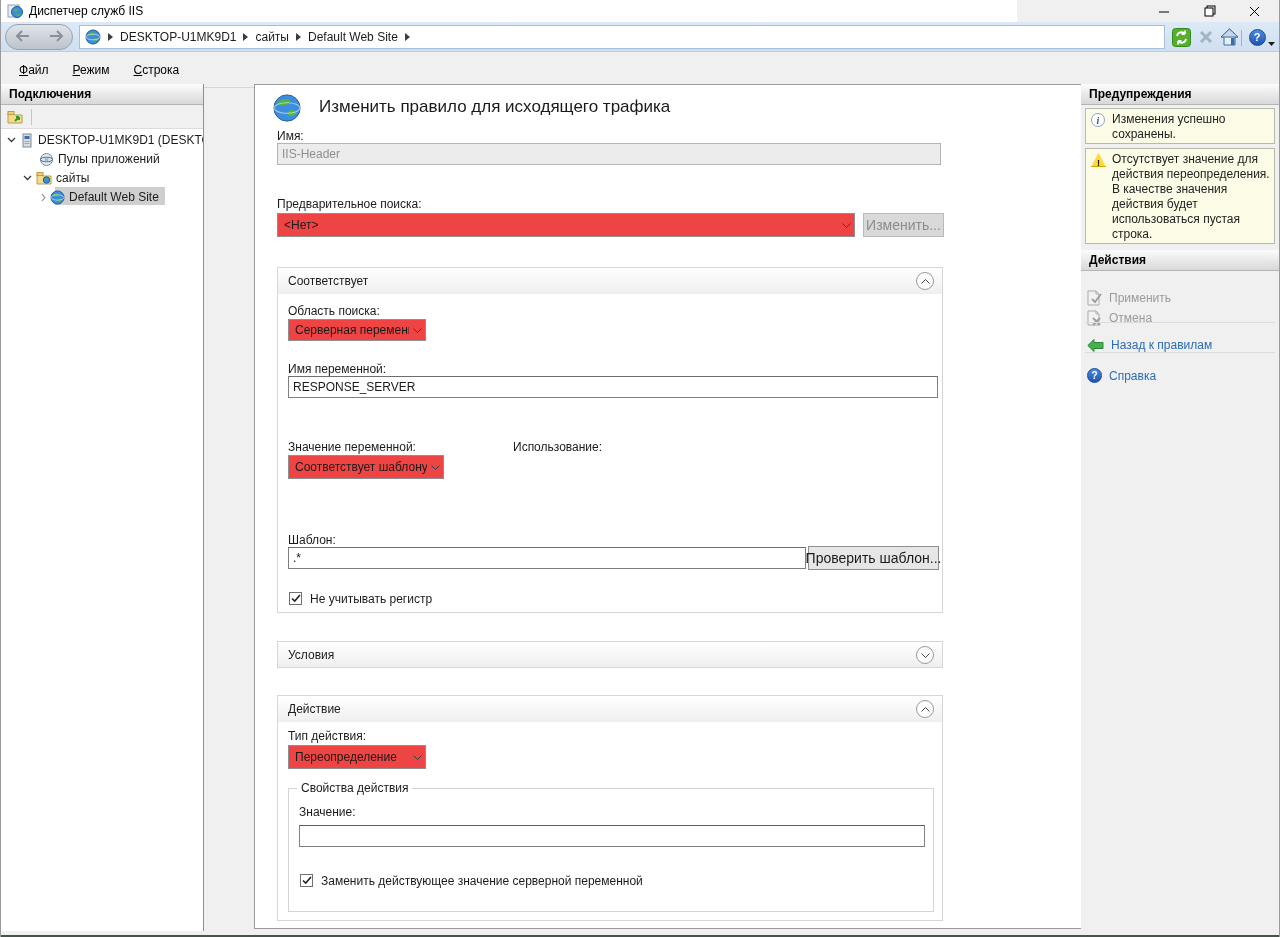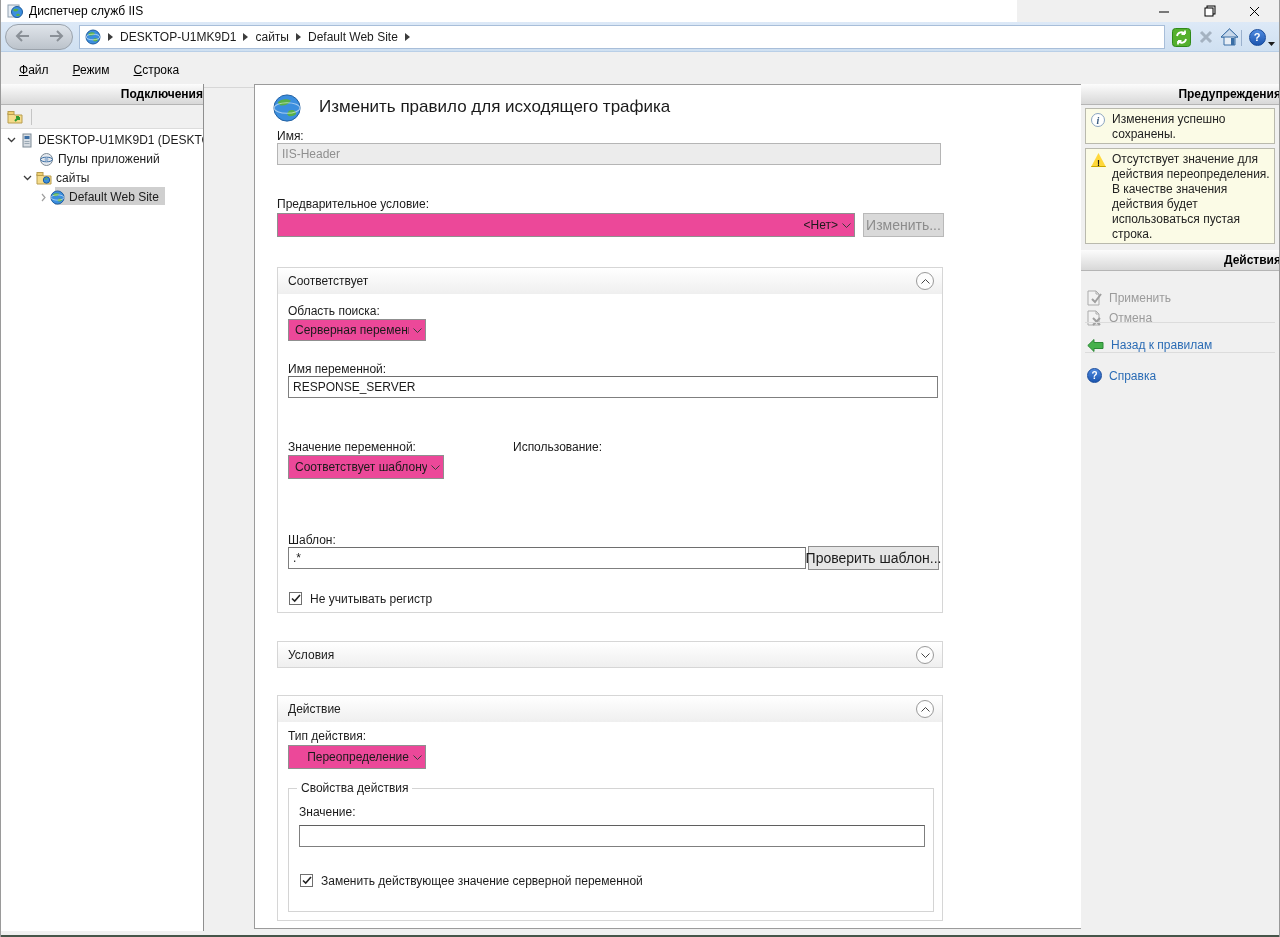--- a/index.html
+++ b/index.html
@@ -28,35 +28,35 @@
                 display:flex; align-items:center; justify-content:center; }
 
   
   .menubar { position:absolute; left:0; top:52px; width:1280px; height:36px; background:#f0f0f0;
              border-bottom:1px solid #d7d7d7; display:flex; align-items:center; padding-left:18px; gap:24px; }
   .menu-item { color:#000; } .menu-item .u { text-decoration:underline; }
 
   
   .left { position:absolute; left:0; top:84px; width:203px; height:847px; background:#fff; border-right:1px solid #8f8f8f; }
   .hdr { height:21px; background:linear-gradient(#fcfcfc,#d8d8d8); border-bottom:1px solid #b5b5b5;
-         font-weight:bold; color:#000; padding-left:8px; line-height:20px;text-align:right; }
+         font-weight:bold; color:#000; padding-left:8px; line-height:20px; }
   .l-toolbar { position:relative; height:24px; background:#f0f0f0; border-bottom:1px solid #dcdcdc; }
   .tree { position:relative; background:#fff; height:800px; }
   .trow { position:absolute; height:18px; display:flex; align-items:center; gap:4px; white-space:nowrap; width:100%; overflow:hidden; }
   .sel { position:absolute; left:54px; top:58px; width:110px; height:18px; background:#cfcfcf; }
 
   
   .main { position:absolute; left:205px; top:84px; width:870px; height:845px; background:#fff; border:1px solid #9b9b9b;margin-left:48px; }
   .pg-title { position:absolute; left:64px; top:12px; font-size:17px; color:#1a1a1a; white-space:nowrap; }
   .lbl { position:absolute; font-size:12px; color:#1b1b1b; white-space:nowrap; }
   .tinput { position:absolute; background:#fff; border:1px solid #7f7f7f; border-top-color:#6e6e6e;
             font-family:"Liberation Sans",sans-serif; font-size:12px; color:#1b1b1b; padding:0 4px; }
   .tinput:disabled { background:#ececec; border-color:#b5b5b5; color:#8f8f8f; }
-  .combo { position:absolute; background:#ec4899; border:1px solid #8f8f8f; display:flex; align-items:center;
-           padding-left:6px; overflow:hidden;text-align:right; }
+  .combo { position:absolute; background:#ef4444; border:1px solid #8f8f8f; display:flex; align-items:center;
+           padding-left:6px; overflow:hidden; }
   .combo .ctext { flex:1; white-space:nowrap; overflow:hidden; }
   .combo .cbtn { width:16px; height:100%; display:flex; align-items:center; justify-content:center; flex:0 0 16px; }
   .btn { position:absolute; background:#e6e6e6; border:1px solid #8f8f8f; font-size:14px; color:#1b1b1b;
          display:flex; align-items:center; justify-content:center; white-space:nowrap; }
   .btn.disabled { background:#d9d9d9; border-color:#b9b9b9; color:#8c8c8c; }
   .section { position:absolute; border:1px solid #d6d6d6; background:#fff; }
   .sec-head { position:relative; height:26px; background:linear-gradient(#ffffff,#efefef); }
   .sec-head .stitle { position:absolute; left:10px; top:6px; }
   .circle-btn { position:absolute; right:8px; top:4px; width:18px; height:18px; border-radius:50%;
                 border:1px solid #9a9a9a; background:#fdfdfd; display:flex; align-items:center; justify-content:center; }
@@ -276,21 +276,21 @@
           <path d="M3 5 C5 3 8 3 10 4 C9 6.2 6.5 7 4.5 6.6 Z" fill="#58b047"></path>
           <path d="M9 9.5 C11 8.6 13 9.4 12.8 11.2 C11 13 8.4 12.6 8 11 Z" fill="#58b047"></path>
           <ellipse cx="8" cy="8" rx="6.9" ry="2.8" fill="none" stroke="rgba(255,255,255,.55)" stroke-width="0.6"></ellipse>
         </svg>
     </span>
     <span class="pg-title">Изменить правило для исходящего трафика</span>
 
     <span class="lbl" style="left:22px;top:44px">Имя:</span>
     <input class="tinput" style="left: 22px; top: 58px; width: 664px; height: 22px;" disabled="" value="IIS-Header">
 
-    <span class="lbl" style="left:22px;top:112px">Предварительное условие:</span>
+    <span class="lbl" style="left:22px;top:112px">Предварительное поиска:</span>
     <div class="combo" style="left:22px;top:128px;width:578px;height:24px">
       <span class="ctext">&lt;Нет&gt;</span>
       <span class="cbtn">
           <svg width="9" height="5" viewBox="0 0 9 5">
             <path d="M0.5 0.5 L4.5 4.5 L8.5 0.5" fill="none" stroke="#3c3c3c"></path>
           </svg>
         </span>
     </div>
     <div class="btn disabled" style="left:608px;top:128px;width:81px;height:24px">Изменить...</div>
 

